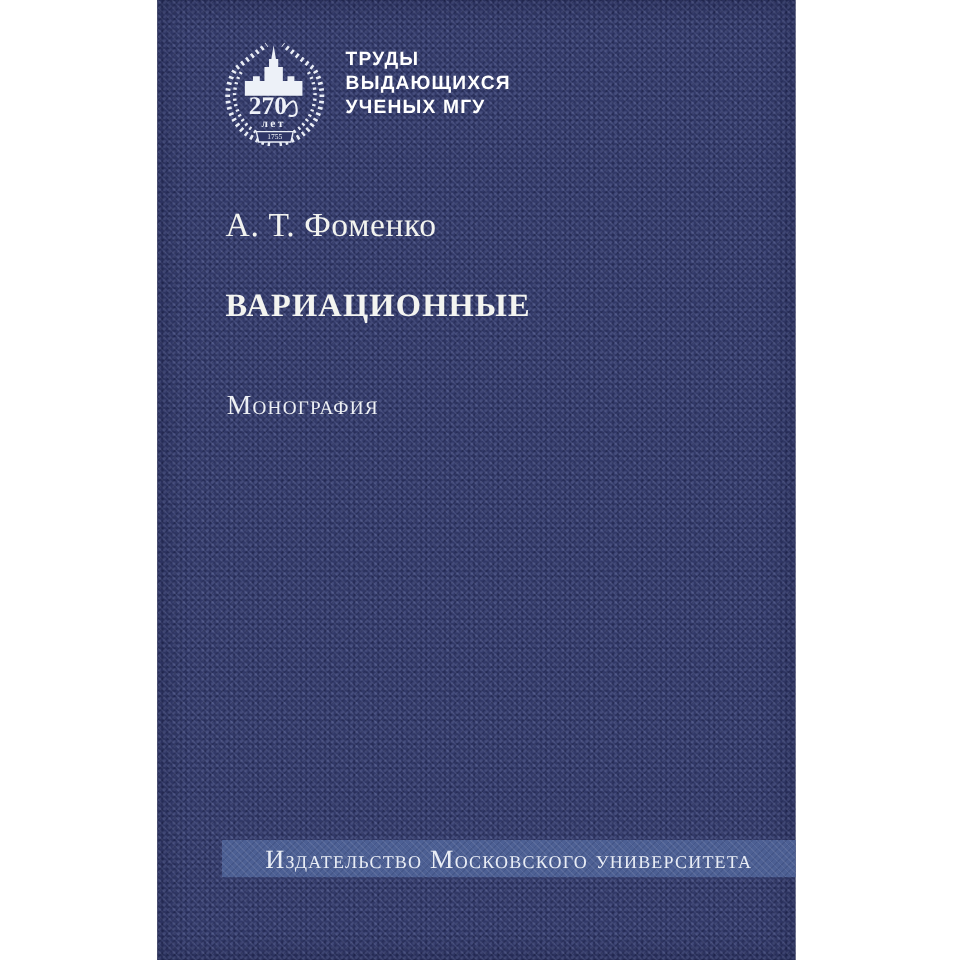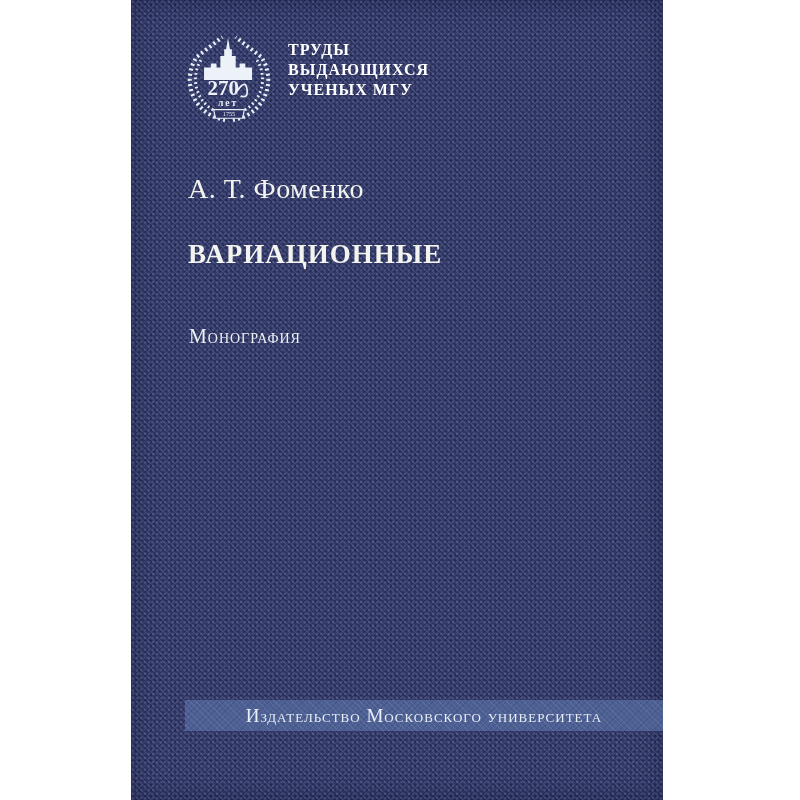--- a/index.html
+++ b/index.html
@@ -37,21 +37,21 @@
     position: absolute;
     left: 50px;
     top: 29px;
     width: 96px;
     height: 96px;
   }
   .series {
     position: absolute;
     left: 157px;
     top: 40px;
-    font-family: Liberation Serif, serif;
+    font-family: Liberation Sans, sans-serif;
     font-weight: bold;
     font-size: 16px;
     line-height: 20px;
     letter-spacing: 1px;
     color: #ffffff;
   }
   
   .author {
     position: absolute;
     left: 57px;
@@ -69,42 +69,42 @@
     font-size: 27px;
     line-height: 40px;
     letter-spacing: 1px;
     color: #f3f4f0;
   }
   .subtitle {
     position: absolute;
     left: 58px;
     top: 325px;
     font-variant: small-caps;
-    font-size: 20px;
+    font-size: 23px;
     letter-spacing: 1px;
     color: #edf0f4;
   }
   
   .publisher-band {
     position: absolute;
     left: 54px;
     right: 0;
     top: 700px;
     height: 31px;
     background-color: #4d6094;
     background-image:
       repeating-linear-gradient(45deg,  rgba(255,255,255,0.08) 0 1px, rgba(0,0,0,0) 1px 4px),
       repeating-linear-gradient(135deg, rgba(20,30,70,0.14)    0 1px, rgba(0,0,0,0) 1px 4px);
     display: flex;
     align-items: center;
     justify-content: center;
   }
   .publisher-band span {
     font-variant: small-caps;
-    font-size: 19px;
+    font-size: 22px;
     letter-spacing: 1px;
     color: #e9edf5;
   }
   
   .logo text { fill: #eef1f8; font-family: "Liberation Serif", serif; }
   .logo .wreath { fill: none; stroke: #e9edf6; }
 </style>
 </head>
 <body>
 

